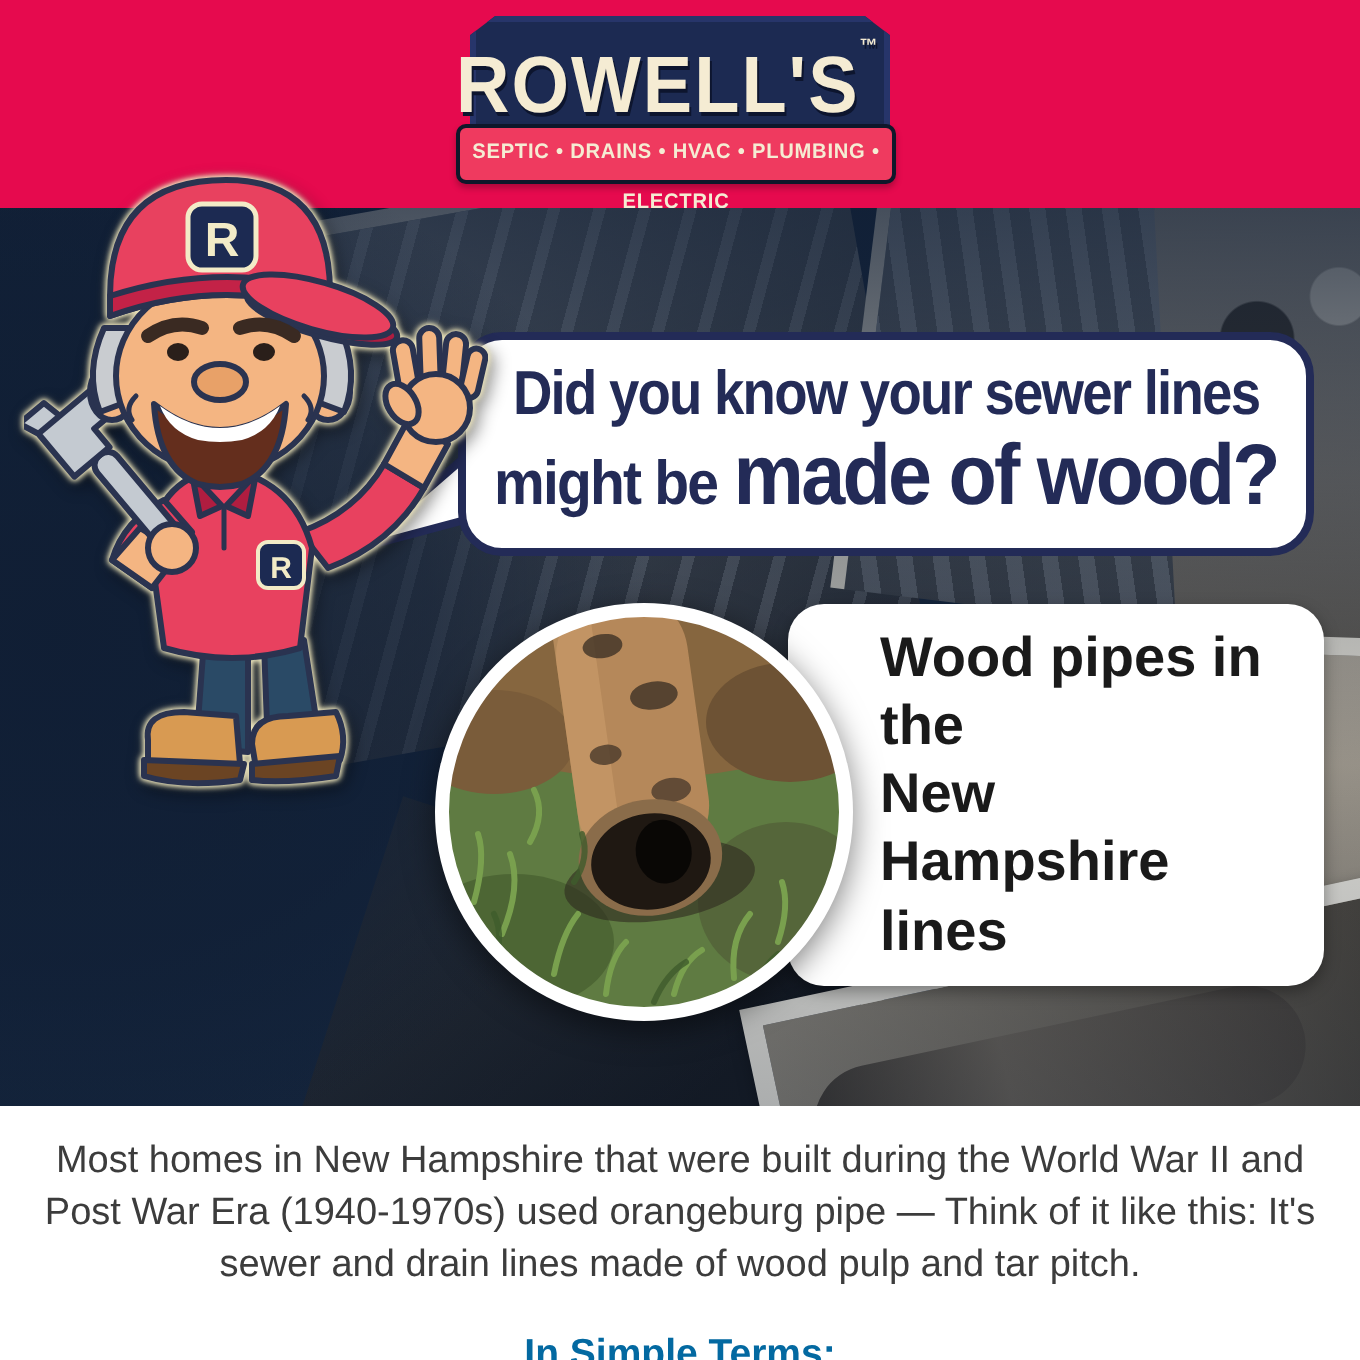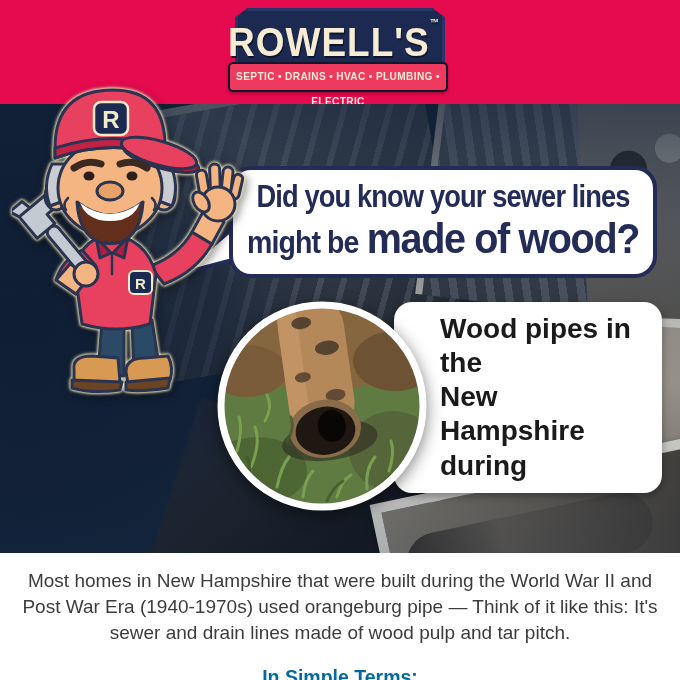--- a/index.html
+++ b/index.html
@@ -137,21 +137,21 @@
       <div class="sp2">
         <span class="sp2a">might be</span>
         <span class="sp2b">made of wood?</span>
       </div>
     </div>
 
     <div class="pill">
       <span class="pill-arrow">◀</span>
       <div class="pill-text">
         <div>Wood pipes in the</div>
-        <div>New Hampshire during</div>
+        <div>New Hampshire lines</div>
       </div>
     </div>
 
     <svg class="circlephoto" viewBox="0 0 210 210">
       <defs>
         <clipPath id="circ">
             <circle cx="105" cy="105" r="99"></circle>
           </clipPath>
       </defs>
       <circle cx="105" cy="105" r="104" fill="#ffffff"></circle>

